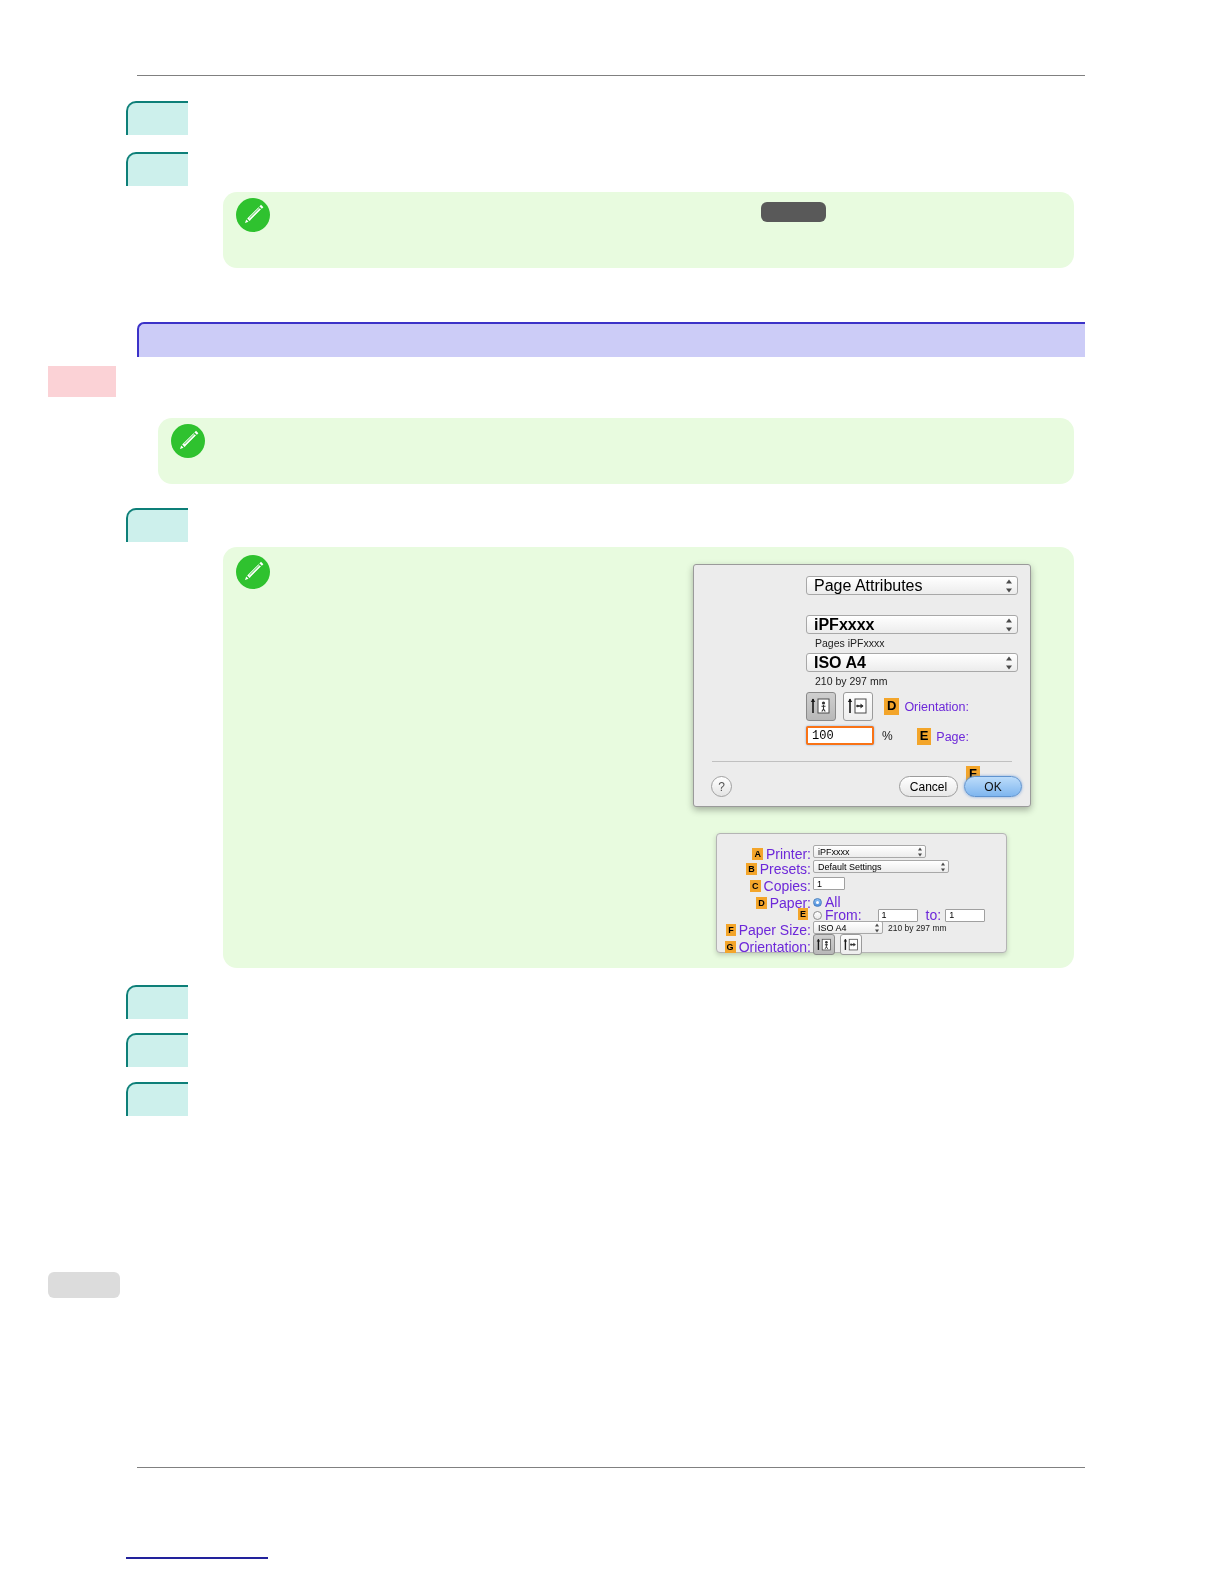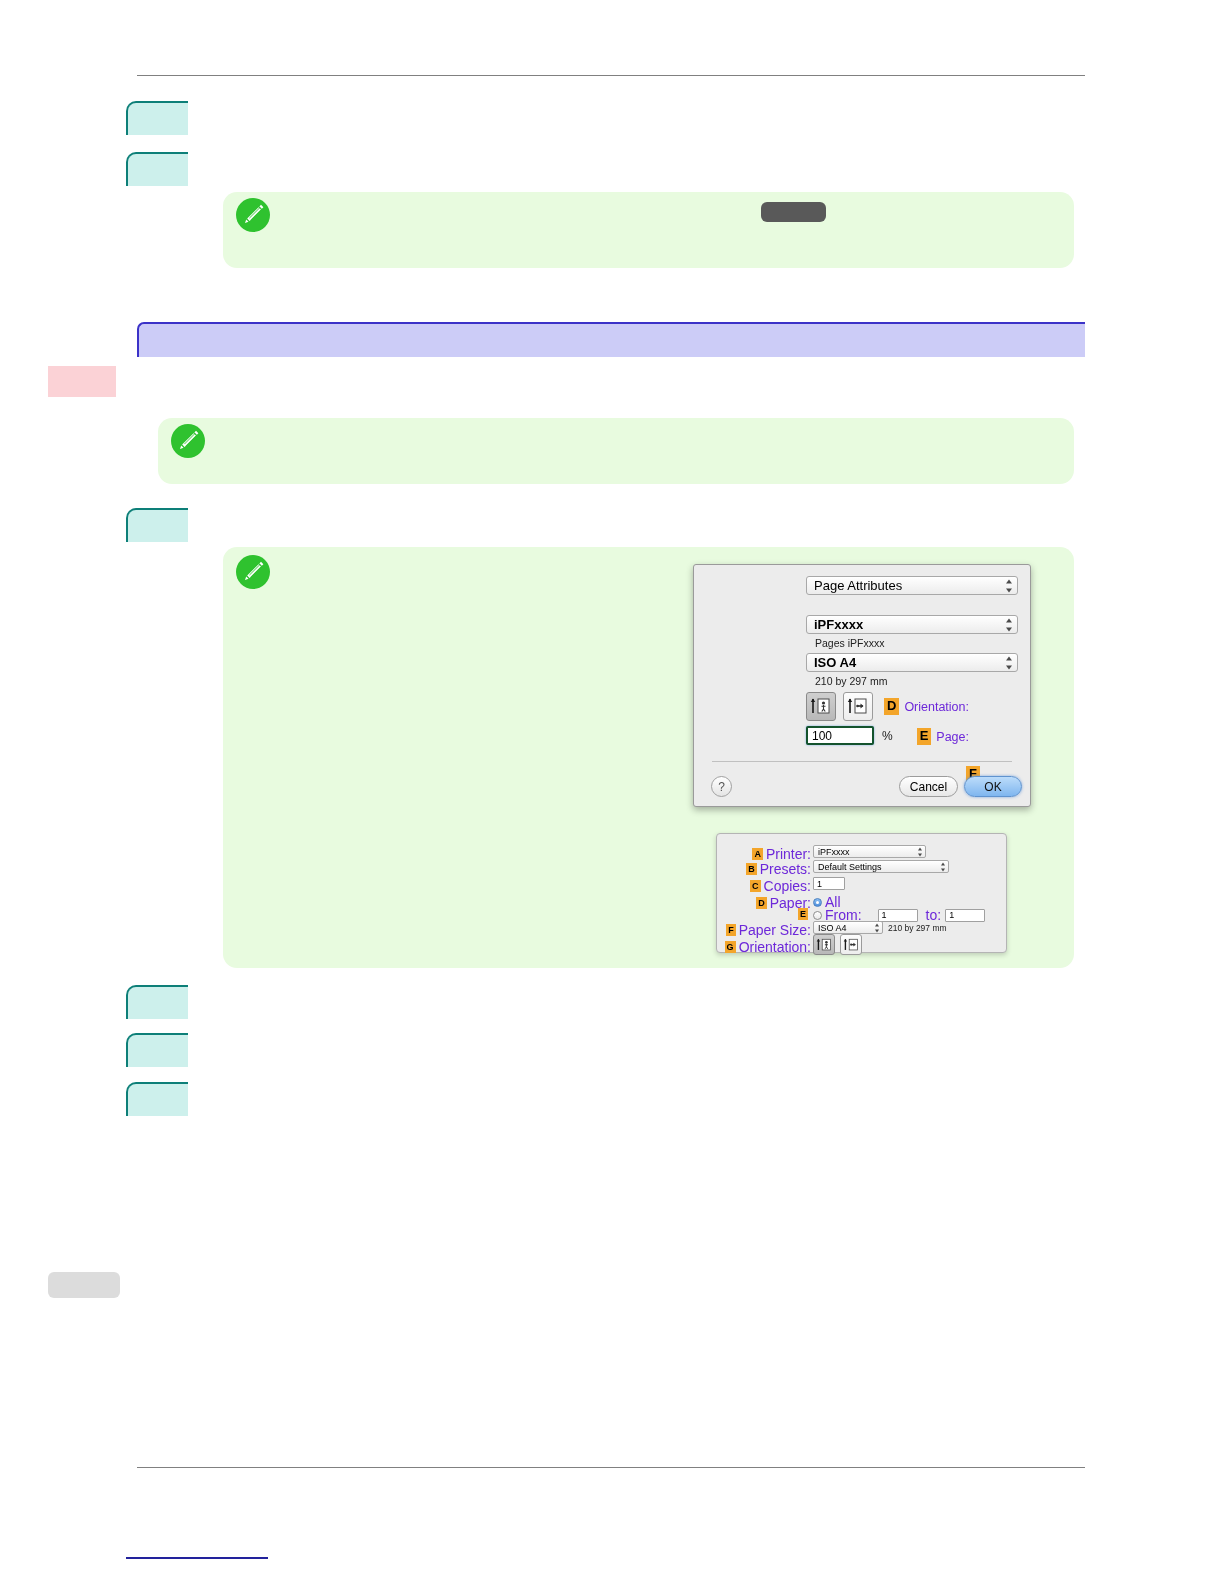--- a/index.html
+++ b/index.html
@@ -155,21 +155,21 @@
   .popup {
     position: relative;
     height: 19px;
     background: linear-gradient(#ffffff, #ececec);
     border: 1px solid #a8a8a8;
     border-radius: 3px;
     box-sizing: border-box;
     display: flex;
     align-items: center;
     padding-left: 7px;
-    font-size: 13px;
+    font-size: 16px;
     color: #000;
     box-shadow: 0 1px 0 rgba(255,255,255,0.8) inset;
   }
   .popup .arrows {
     position: absolute;
     right: 5px;
     top: 50%;
     transform: translateY(-50%);
     width: 7px;
     height: 13px;
@@ -199,22 +199,23 @@
     background: #fff;
     border: 1px solid #a0a0a0;
     border-radius: 2px;
     box-sizing: border-box;
     display: flex;
     align-items: center;
     padding-left: 4px;
     font-size: 12px;
   }
   .txt-field.focus {
-    border: 2px solid #14532d;
+    border: 2px solid #f97316;
     box-shadow: 0 0 2px rgba(100,160,230,0.9);
+    font-family: Liberation Mono, monospace;
   }
 
   
   .orient-btn {
     width: 30px;
     height: 29px;
     border: 1px solid #9b9b9b;
     border-radius: 3px;
     background: linear-gradient(#fdfdfd, #ededed);
     box-sizing: border-box;

